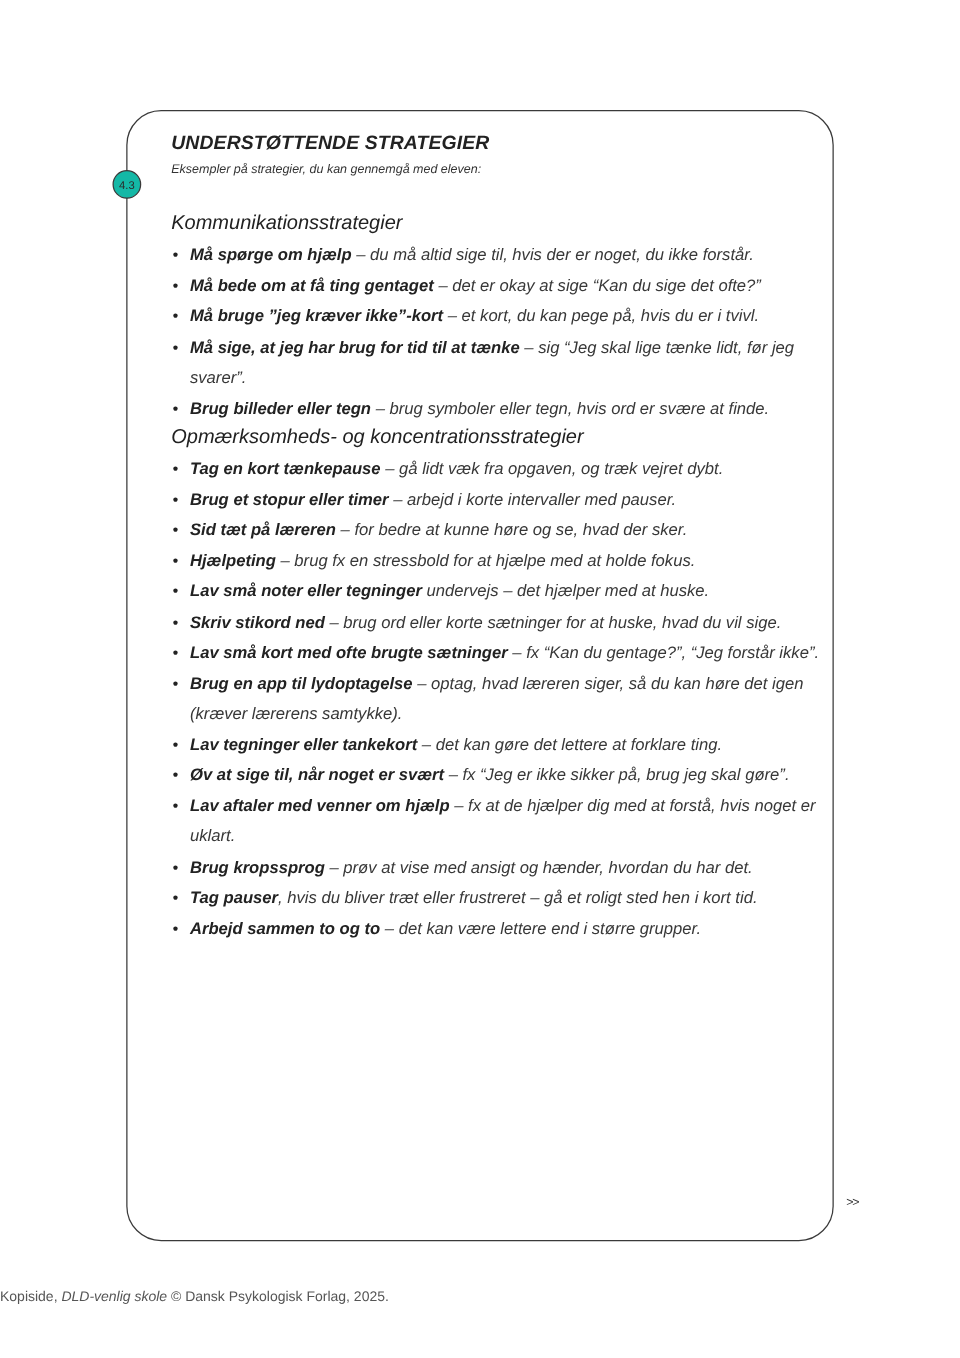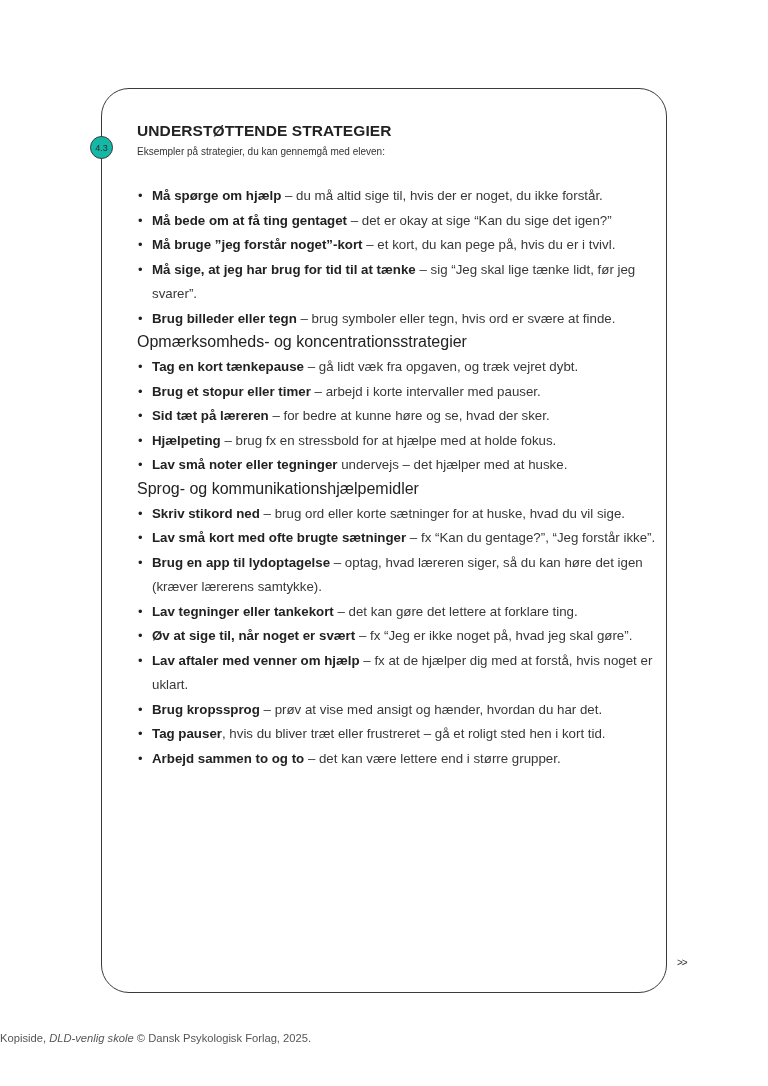--- a/index.html
+++ b/index.html
@@ -37,22 +37,23 @@
       box-sizing: border-box;
       font-size: 9px;
       display: flex;
       align-items: center;
       justify-content: center;
       color: #2b2b2b;
     }
     .content {
       position: absolute;
       left: 137px;
-      top: 121px;
+      top: 105px;
       width: 520px;
+      font-style: italic;
     }
     .title {
       font-size: 15.5px;
       font-weight: bold;
       letter-spacing: 0.1px;
       line-height: 20px;
       margin: 0;
       color: #222;
     }
     .intro {
@@ -121,53 +122,53 @@
 <body>
 
 <div class="card"></div>
 <div class="badge">4.3</div>
 
 <div class="content">
   <h1 class="title">UNDERSTØTTENDE STRATEGIER</h1>
   <p class="intro">Eksempler på strategier, du kan gennemgå med eleven:</p>
 
   <div class="section">
+    <h2 class="section-heading">Kommunikationsstrategier</h2>
     <ul>
       <li><span class="bullet">•</span><span class="lead">Må spørge om hjælp</span><span> – du må altid sige til, hvis der er noget, du ikke forstår.</span></li>
-      <li><span class="bullet">•</span><span class="lead">Må bede om at få ting gentaget</span><span> – det er okay at sige “Kan du sige det igen?”</span></li>
-      <li><span class="bullet">•</span><span class="lead">Må bruge ”jeg forstår noget”-kort</span><span> – et kort, du kan pege på, hvis du er i tvivl.</span></li>
+      <li><span class="bullet">•</span><span class="lead">Må bede om at få ting gentaget</span><span> – det er okay at sige “Kan du sige det ofte?”</span></li>
+      <li><span class="bullet">•</span><span class="lead">Må bruge ”jeg kræver ikke”-kort</span><span> – et kort, du kan pege på, hvis du er i tvivl.</span></li>
       <li><span class="bullet">•</span><span class="lead">Må sige, at jeg har brug for tid til at tænke</span><span> – sig “Jeg skal lige tænke lidt, før jeg svarer”.</span></li>
       <li><span class="bullet">•</span><span class="lead">Brug billeder eller tegn</span><span> – brug symboler eller tegn, hvis ord er svære at finde.</span></li>
     </ul>
   </div>
 
   <div class="section">
     <h2 class="section-heading">Opmærksomheds- og koncentrationsstrategier</h2>
     <ul>
       <li><span class="bullet">•</span><span class="lead">Tag en kort tænkepause</span><span> – gå lidt væk fra opgaven, og træk vejret dybt.</span></li>
       <li><span class="bullet">•</span><span class="lead">Brug et stopur eller timer</span><span> – arbejd i korte intervaller med pauser.</span></li>
       <li><span class="bullet">•</span><span class="lead">Sid tæt på læreren</span><span> – for bedre at kunne høre og se, hvad der sker.</span></li>
       <li><span class="bullet">•</span><span class="lead">Hjælpeting</span><span> – brug fx en stressbold for at hjælpe med at holde fokus.</span></li>
       <li><span class="bullet">•</span><span class="lead">Lav små noter eller tegninger</span><span> undervejs – det hjælper med at huske.</span></li>
     </ul>
   </div>
 
   <div class="section">
-    <h2 class="section-heading">Sprog- og kommunikationshjælpemidler</h2>
     <ul>
       <li><span class="bullet">•</span><span class="lead">Skriv stikord ned</span><span> – brug ord eller korte sætninger for at huske, hvad du vil sige.</span></li>
       <li><span class="bullet">•</span><span class="lead">Lav små kort med ofte brugte sætninger</span><span> – fx “Kan du gentage?”, “Jeg forstår ikke”.</span></li>
       <li><span class="bullet">•</span><span class="lead">Brug en app til lydoptagelse</span><span> – optag, hvad læreren siger, så du kan høre det igen (kræver lærerens samtykke).</span></li>
       <li><span class="bullet">•</span><span class="lead">Lav tegninger eller tankekort</span><span> – det kan gøre det lettere at forklare ting.</span></li>
     </ul>
   </div>
 
   <div class="section">
     <ul>
-      <li><span class="bullet">•</span><span class="lead">Øv at sige til, når noget er svært</span><span> – fx “Jeg er ikke noget på, hvad jeg skal gøre”.</span></li>
+      <li><span class="bullet">•</span><span class="lead">Øv at sige til, når noget er svært</span><span> – fx “Jeg er ikke sikker på, brug jeg skal gøre”.</span></li>
       <li><span class="bullet">•</span><span class="lead">Lav aftaler med venner om hjælp</span><span> – fx at de hjælper dig med at forstå, hvis noget er uklart.</span></li>
       <li><span class="bullet">•</span><span class="lead">Brug kropssprog</span><span> – prøv at vise med ansigt og hænder, hvordan du har det.</span></li>
       <li><span class="bullet">•</span><span class="lead">Tag pauser</span><span>, hvis du bliver træt eller frustreret – gå et roligt sted hen i kort tid.</span></li>
       <li><span class="bullet">•</span><span class="lead">Arbejd sammen to og to</span><span> – det kan være lettere end i større grupper.</span></li>
     </ul>
   </div>
 </div>
 
 <div class="next-marker">&gt;&gt;</div>
 

